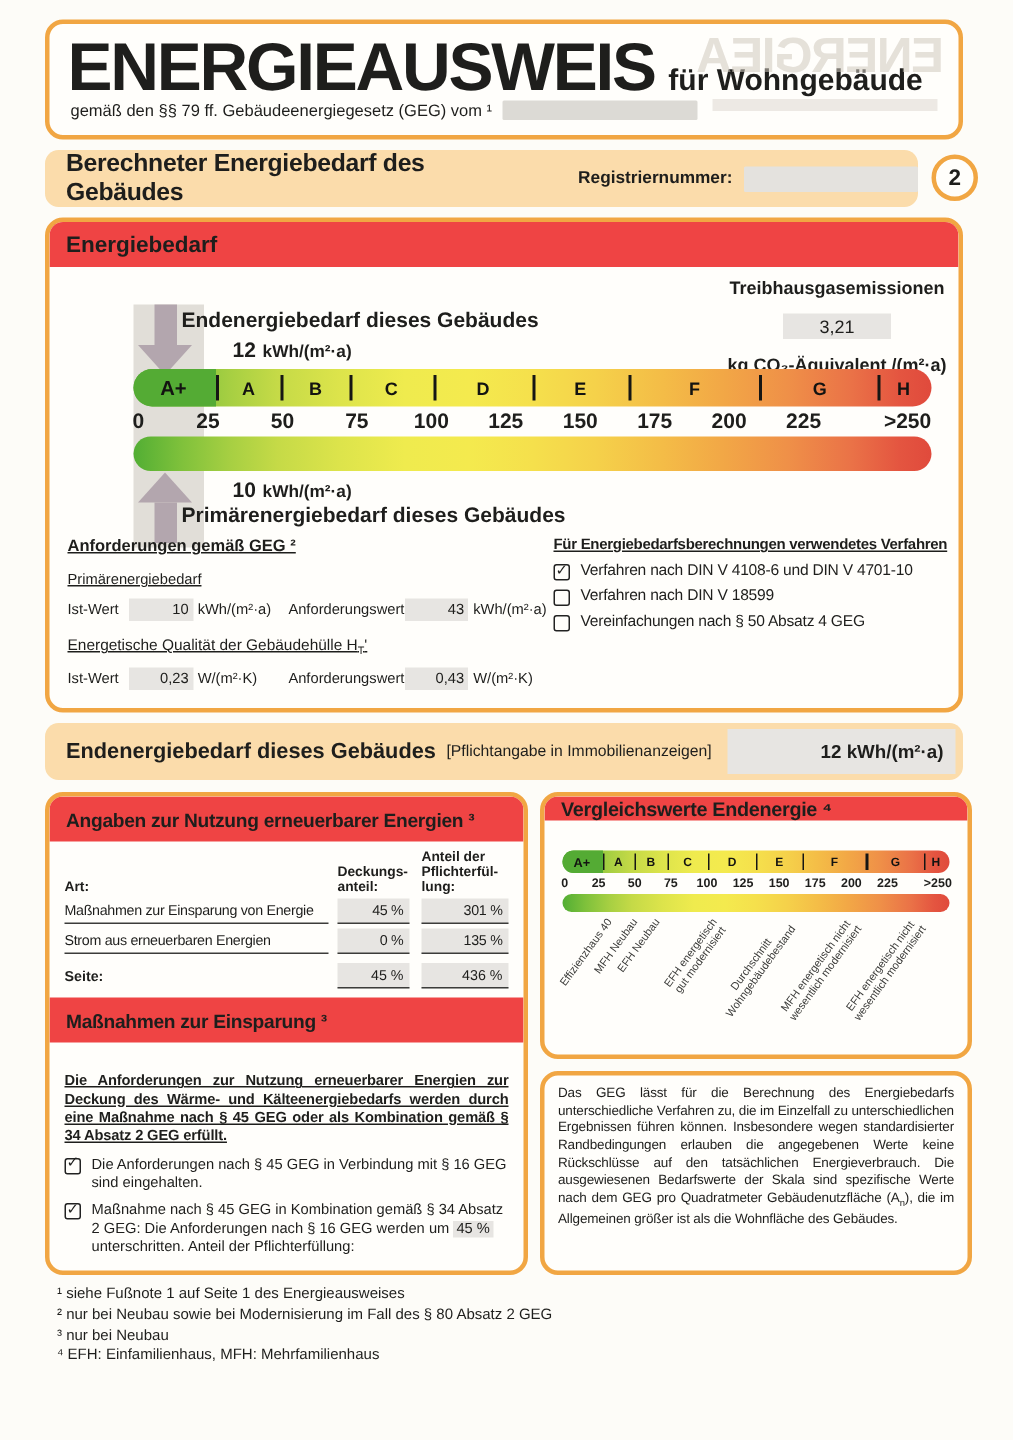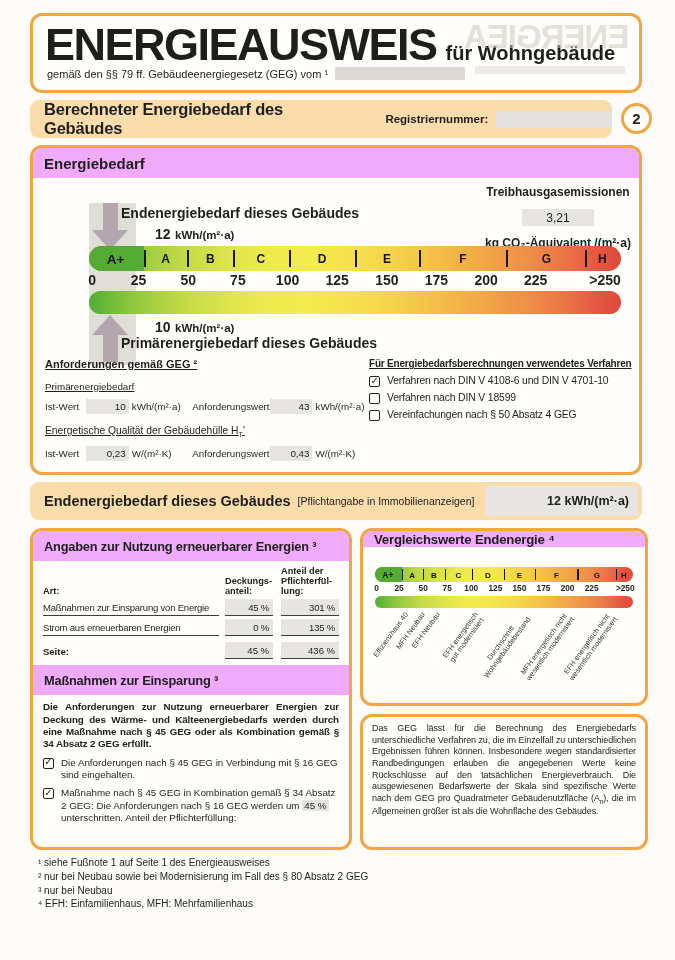--- a/index.html
+++ b/index.html
@@ -30,21 +30,21 @@
     border-radius:9px; display:flex; align-items:center; }
   .reg-title { font-size:16.5px; font-weight:bold; margin-left:14px; letter-spacing:-0.2px; }
   .reg-label { font-size:11.5px; font-weight:bold; margin-left:26px; }
   .redact.r2 { width:118px; height:17px; background:#e4e2de; margin-left:8px; }
   .page-circle { left:621px; top:103px; width:31px; height:31px; background:#fffefb;
     border:3px solid #f1a643; border-radius:50%; display:flex; align-items:center;
     justify-content:center; font-size:15px; font-weight:bold; }
 
   
   .obox { border:3px solid #f1a643; border-radius:12px; background:#fffefb; overflow:hidden; }
-  .strip { background:#f0abfc; display:flex; align-items:center; }
+  .strip { background:#ef4444; display:flex; align-items:center; }
   .strip > span { margin-left:11px; font-weight:bold; }
 
   
   .eb-box { left:30px; top:145px; width:612px; height:330px; }
   .eb-box .strip { height:30px; }
   .eb-box .strip > span { font-size:15px; }
 
   .ghg { position:absolute; top:37px; right:8px; display:flex; align-items:center; gap:10px;flex-direction:column; }
   .ghg-label { font-size:12px; font-weight:bold; }
   .ghg-value { width:72px; height:17px; background:#e7e5e2; display:flex; align-items:center;
@@ -137,22 +137,22 @@
   .ca { width:58px; margin-left:8px; }
   .thead .cd, .thead .ca { white-space:pre-line; }
   .trow { font-size:9.5px; letter-spacing:-0.2px; margin-top:3px; }
   .trow .cn { flex:1; border-bottom:1.5px solid #3c3c3a; padding:3px 0 2px; }
   .cell { background:#e7e5e2; border-bottom:1.5px solid #3c3c3a; text-align:right;
     padding:3px 4px 2px 0; }
   .sumrow { margin-top:6px; font-size:9.5px; }
   .sumrow .cn { flex:1; font-weight:bold; padding-bottom:2px; }
   .mass-strip { margin-top:6px; height:30px; }
   .mass-strip > span { font-size:14.5px; }
-  .mass-intro { margin:6px 10px 0; font-size:9.8px; font-weight:bold; line-height:1.26;
-    text-align:justify; letter-spacing:-0.1px; }
+  .mass-intro { margin:20px 10px 0; font-size:9.8px; font-weight:bold; line-height:1.26;
+    text-align:justify; letter-spacing:-0.1px;text-decoration:underline; }
   .mass-item { margin:6px 10px 0; display:flex; gap:7px; font-size:9.8px; line-height:1.26;
     align-items:flex-start; }
   .shade { background:#e7e5e2; padding:0 2px; }
 
   
   .vgl-box { left:360px; top:528px; width:288px; height:178px; }
   .vgl-box .strip { height:16px; }
   .vgl-box .strip > span { font-size:13.2px; letter-spacing:-0.2px; }
   .vscale { position:absolute; left:12px; top:36px; width:258px; }
   .vbar1 { position:relative; height:15px; border-radius:8px; }

